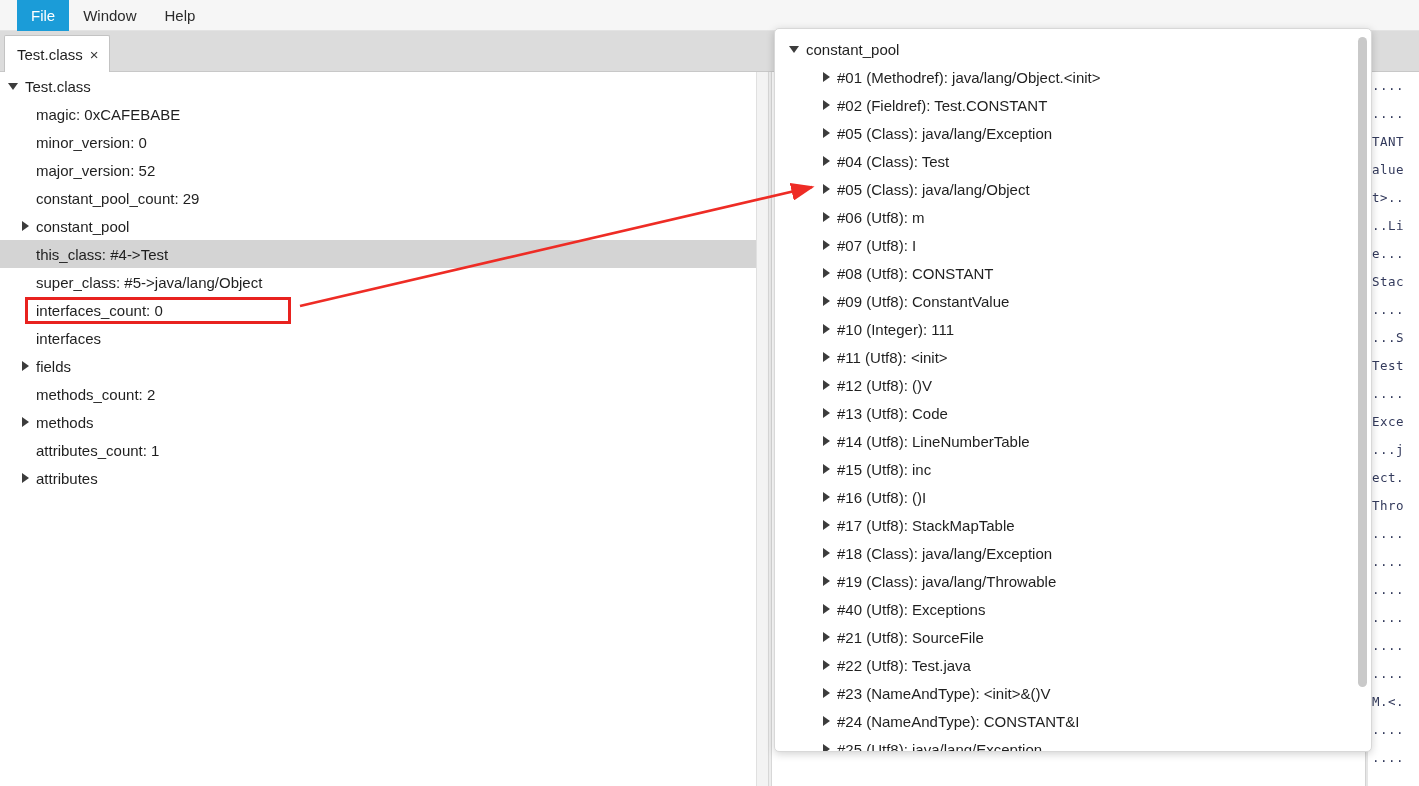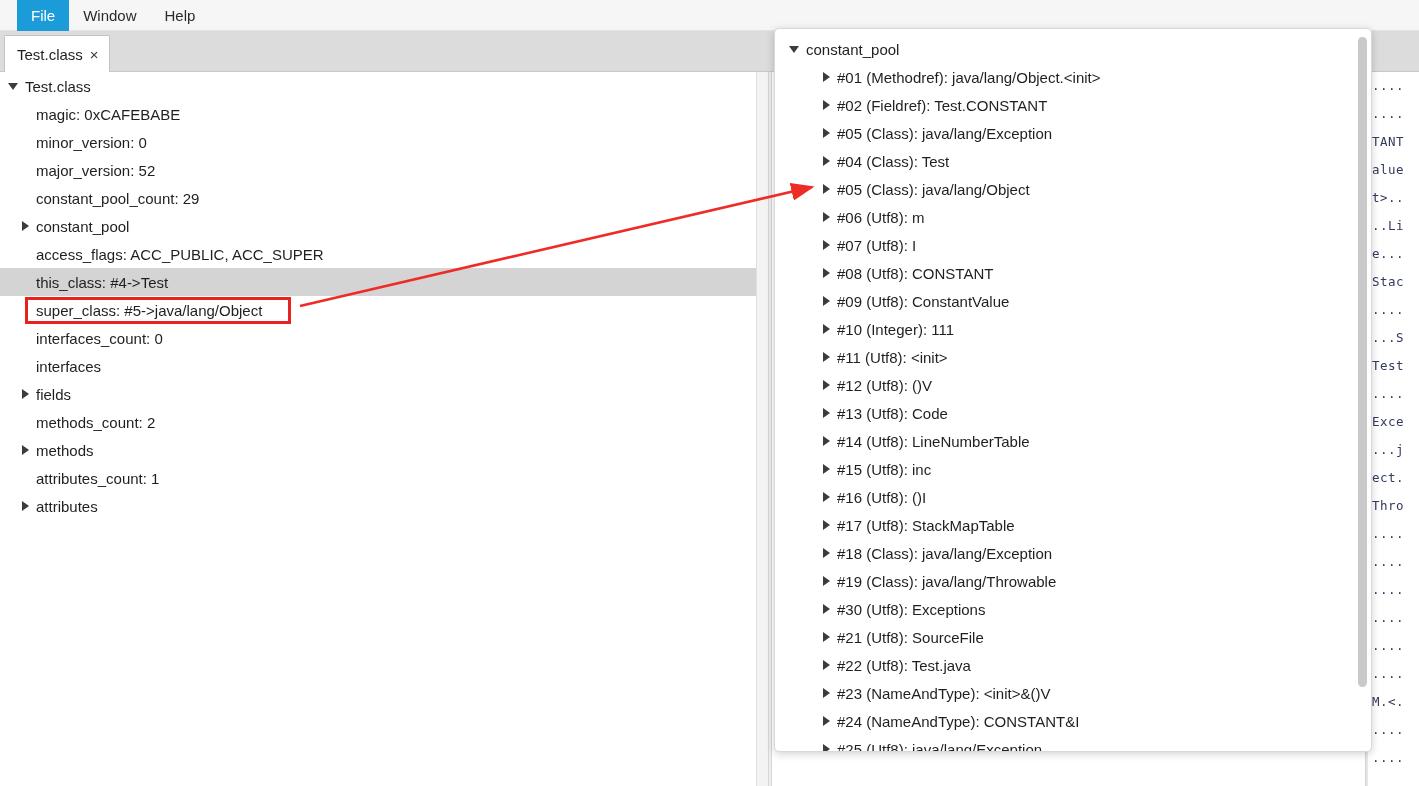--- a/index.html
+++ b/index.html
@@ -262,24 +262,20 @@
         <span class="tree-label">major_version: 52</span>
       </div>
       <div class="tree-row lvl1">
         <span class="tw none"></span>
         <span class="tree-label">constant_pool_count: 29</span>
       </div>
       <div class="tree-row lvl1">
         <span class="tw collapsed"></span>
         <span class="tree-label">constant_pool</span>
       </div>
-      <div class="tree-row lvl1">
-        <span class="tw none"></span>
-        <span class="tree-label">access_flags: ACC_PUBLIC, ACC_SUPER</span>
-      </div>
       <div class="tree-row lvl1 selected">
         <span class="tw none"></span>
         <span class="tree-label">this_class: #4-&gt;Test</span>
       </div>
       <div class="tree-row lvl1">
         <span class="tw none"></span>
         <span class="tree-label">super_class: #5-&gt;java/lang/Object</span>
       </div>
       <div class="tree-row lvl1">
         <span class="tw none"></span>
@@ -395,21 +391,21 @@
         <div class="cp-row cp-child">
           <span class="tw collapsed"></span>
           <span>#18 (Class): java/lang/Exception</span>
         </div>
         <div class="cp-row cp-child">
           <span class="tw collapsed"></span>
           <span>#19 (Class): java/lang/Throwable</span>
         </div>
         <div class="cp-row cp-child">
           <span class="tw collapsed"></span>
-          <span>#30 (Utf8): Exceptions</span>
+          <span>#40 (Utf8): Exceptions</span>
         </div>
         <div class="cp-row cp-child">
           <span class="tw collapsed"></span>
           <span>#21 (Utf8): SourceFile</span>
         </div>
         <div class="cp-row cp-child">
           <span class="tw collapsed"></span>
           <span>#22 (Utf8): Test.java</span>
         </div>
         <div class="cp-row cp-child">

